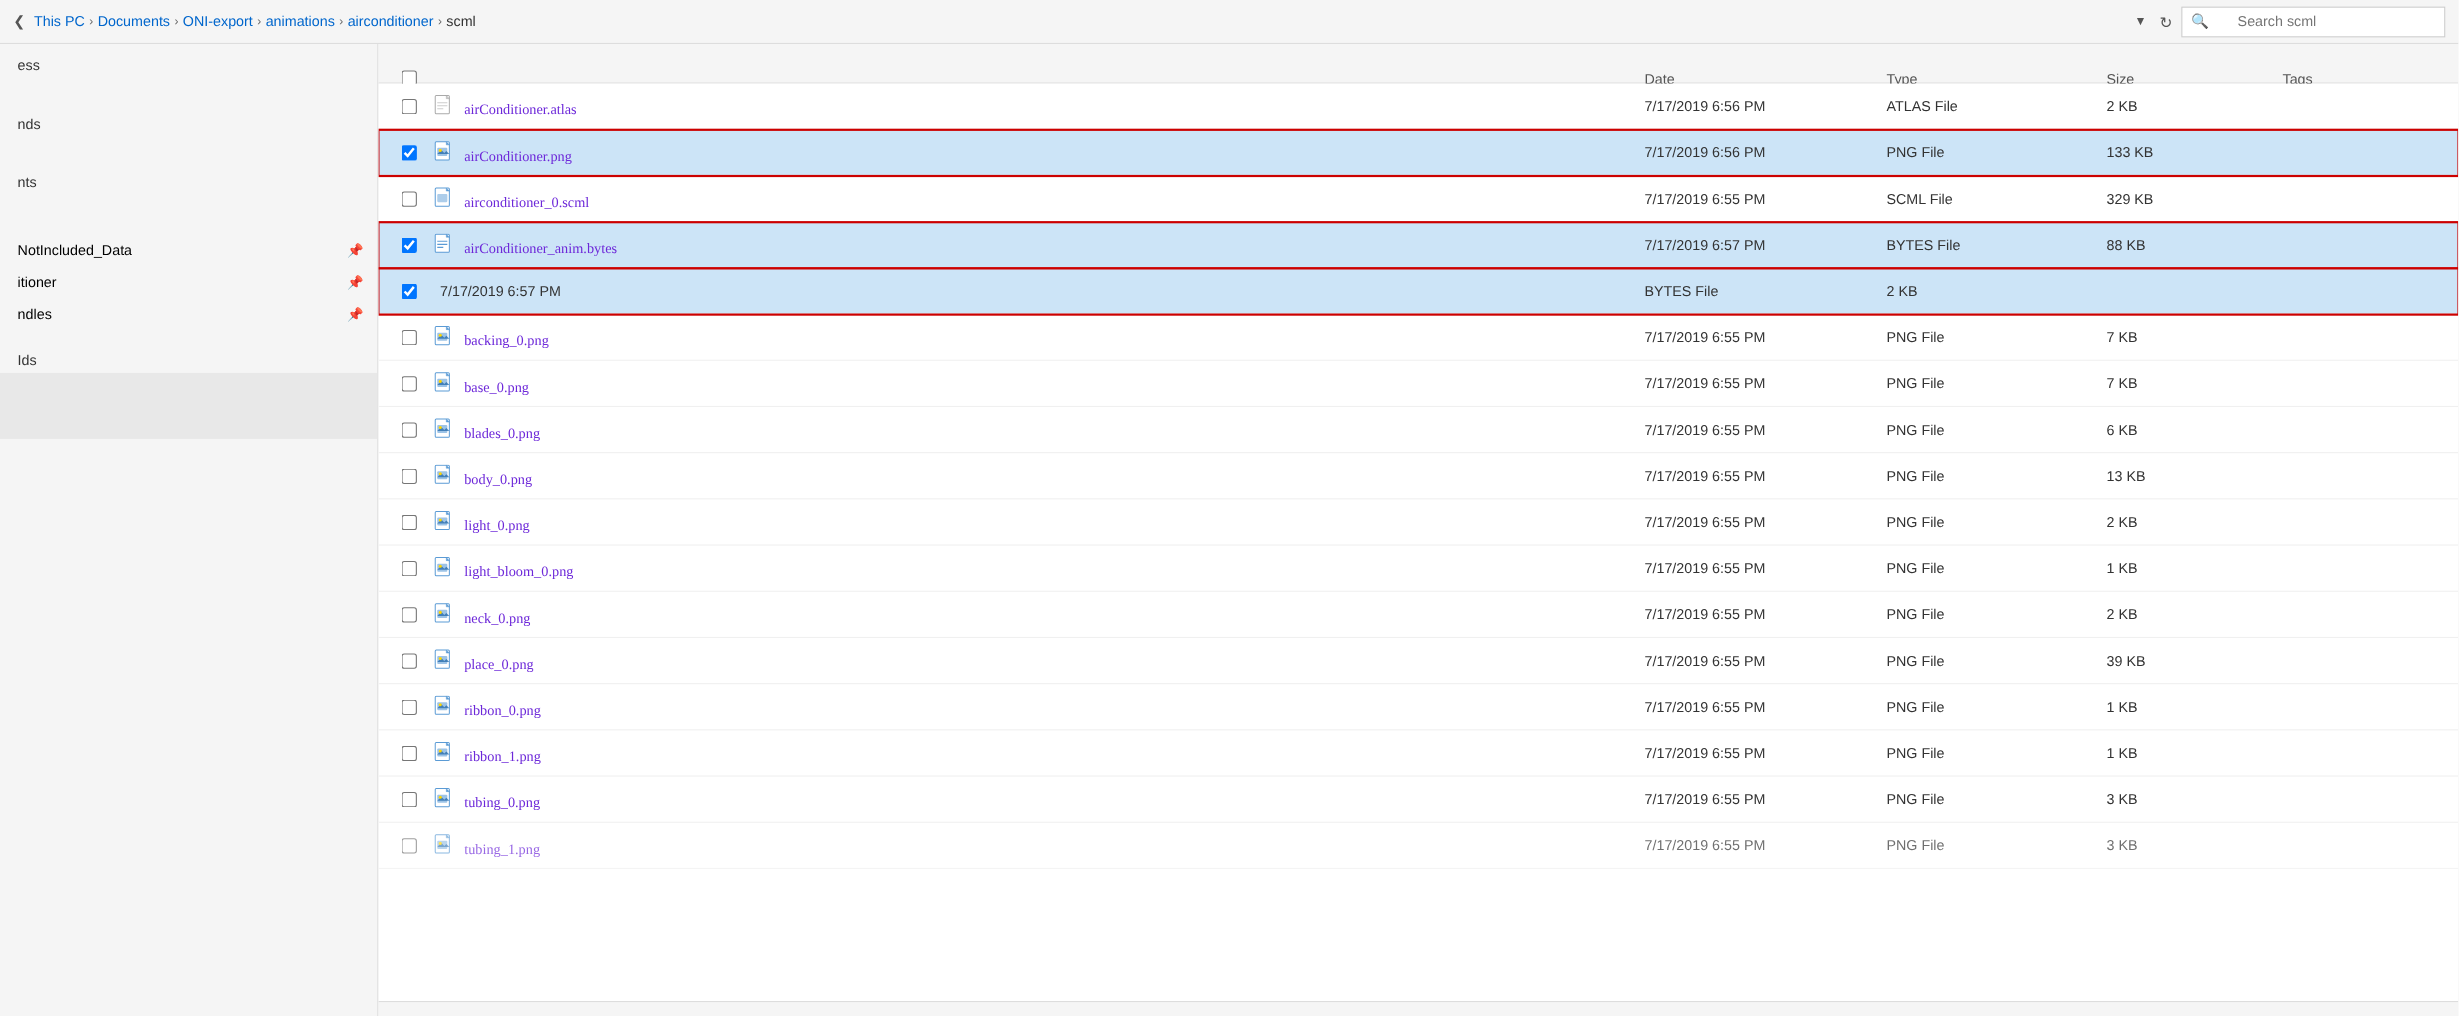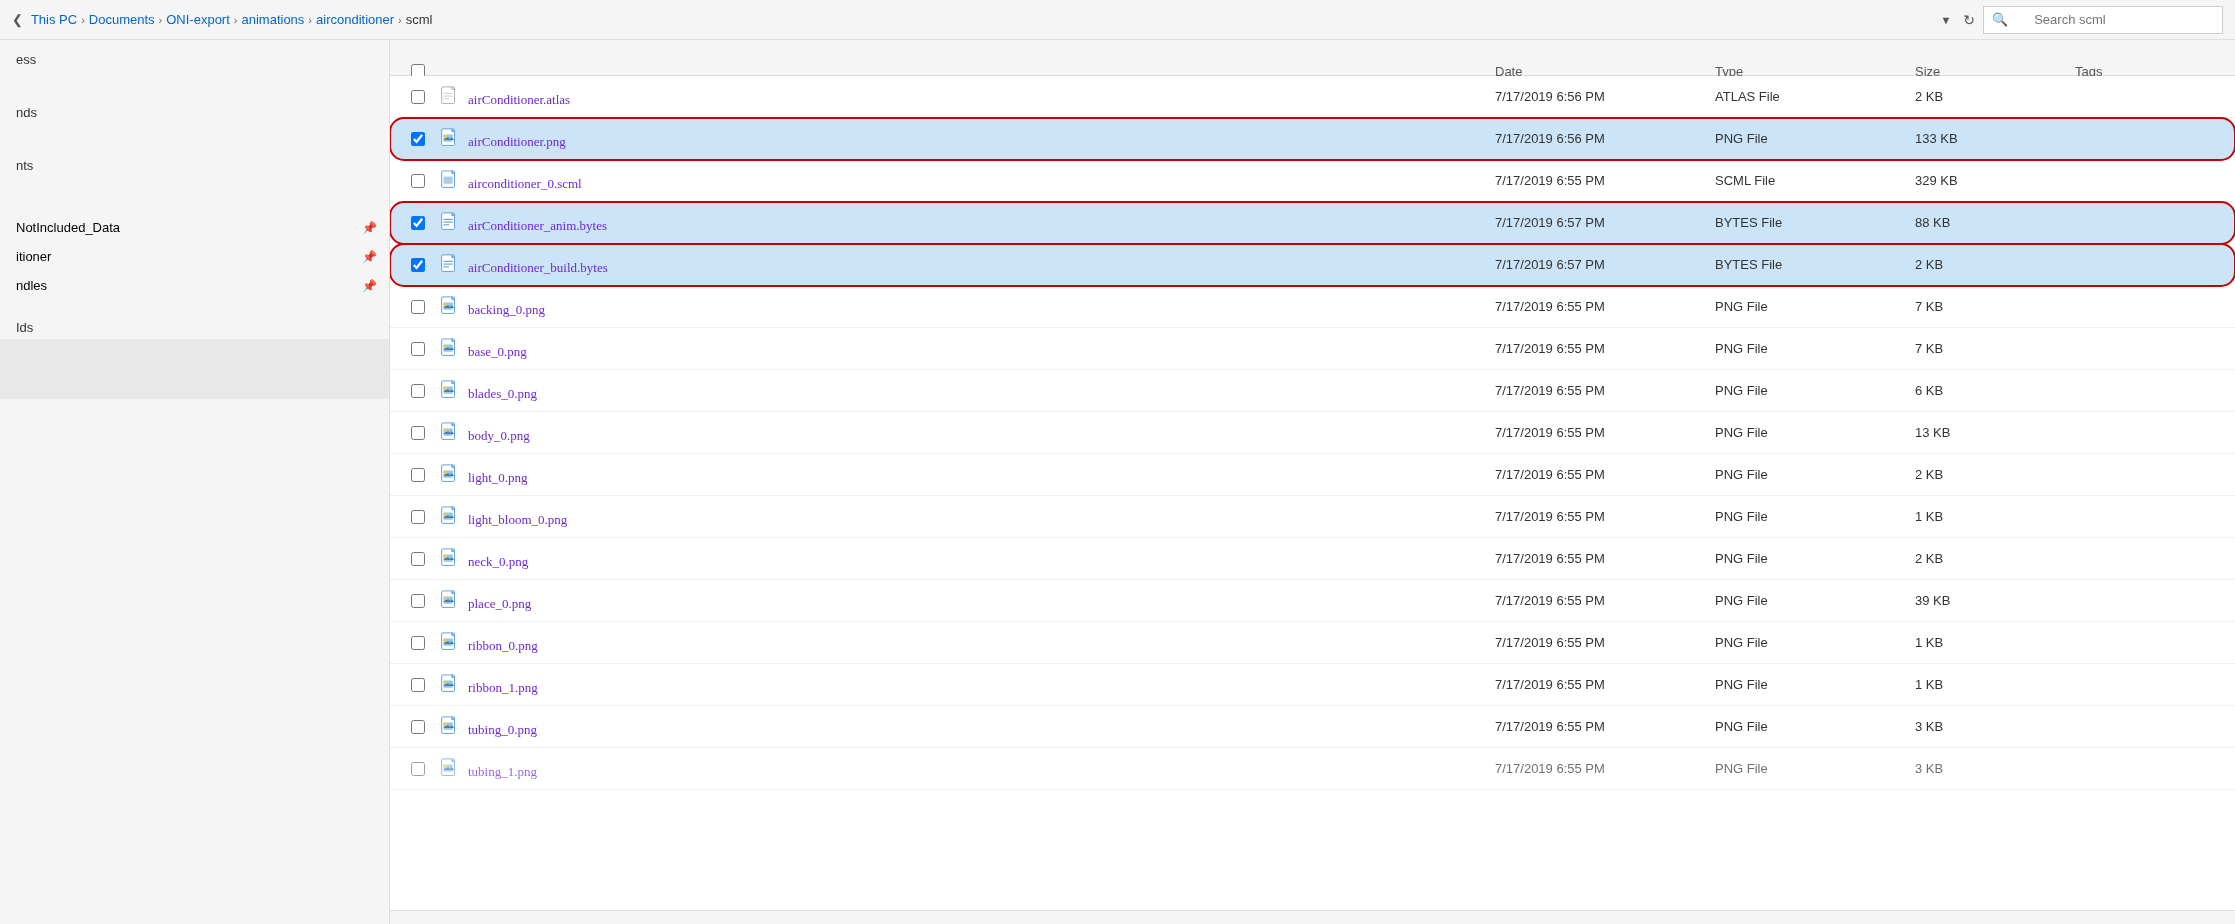--- a/index.html
+++ b/index.html
@@ -68,21 +68,21 @@
 
     
     .main-area {
       display: flex;
       flex: 1;
       overflow: hidden;
     }
 
     
     .sidebar {
-      width: 390px;
+      width: 344px;
       background: #f5f5f5;
       border-right: 1px solid #ddd;
       padding: 8px 0;
       overflow-y: auto;
     }
 
     .sidebar-pinned {
       display: flex;
       align-items: flex-end;
       justify-content: space-between;
@@ -154,21 +154,20 @@
       outline: 2px solid #cc0000;
       outline-offset: -1px;
       position: relative;
       z-index: 2;
     }
 
     .file-row.selected.highlighted-border {
       background: #cce4f7;
       outline: 2px solid #cc0000;
       outline-offset: -1px;
-      border-radius: 14px;
     }
 
     .checkbox-cell {
       display: flex;
       align-items: center;
       justify-content: center;
     }
 
     .file-checkbox {
       width: 14px;
@@ -425,32 +424,20 @@
             </div>
             <div class="date-cell">7/17/2019 6:57 PM</div>
             <div class="type-cell">BYTES File</div>
             <div class="size-cell">88 KB</div>
             <div class="tags-cell"></div>
           </div>
           <div class="file-row selected highlighted-border">
             <div class="checkbox-cell">
               <input type="checkbox" class="file-checkbox" checked="" style="">
             </div>
-            <div class="name-cell">
-              <div class="file-icon">
-                <svg class="svg-icon" viewBox="0 0 20 24" xmlns="http://www.w3.org/2000/svg">
-        <rect x="2" y="1" width="14" height="18" rx="1" fill="white" stroke="#5b9bd5" stroke-width="1"></rect>
-        <polygon points="13,1 16,4 13,4" fill="#5b9bd5" stroke="#5b9bd5" stroke-width="0.5"></polygon>
-        <line x1="4" y1="8" x2="14" y2="8" stroke="#5b9bd5" stroke-width="1.2"></line>
-        <line x1="4" y1="11" x2="14" y2="11" stroke="#5b9bd5" stroke-width="1.2"></line>
-        <line x1="4" y1="14" x2="10" y2="14" stroke="#5b9bd5" stroke-width="1.2"></line>
-      </svg>
-              </div>
-              <span class="file-name">airConditioner_build.bytes</span>
-            </div>
             <div class="date-cell">7/17/2019 6:57 PM</div>
             <div class="type-cell">BYTES File</div>
             <div class="size-cell">2 KB</div>
             <div class="tags-cell"></div>
           </div>
           <div class="file-row">
             <div class="checkbox-cell">
               <input type="checkbox" class="file-checkbox" style="">
             </div>
             <div class="name-cell">

